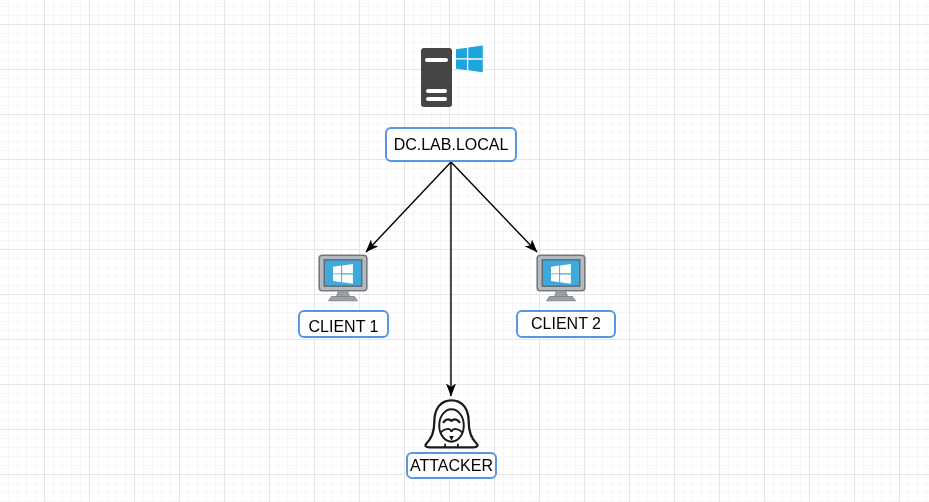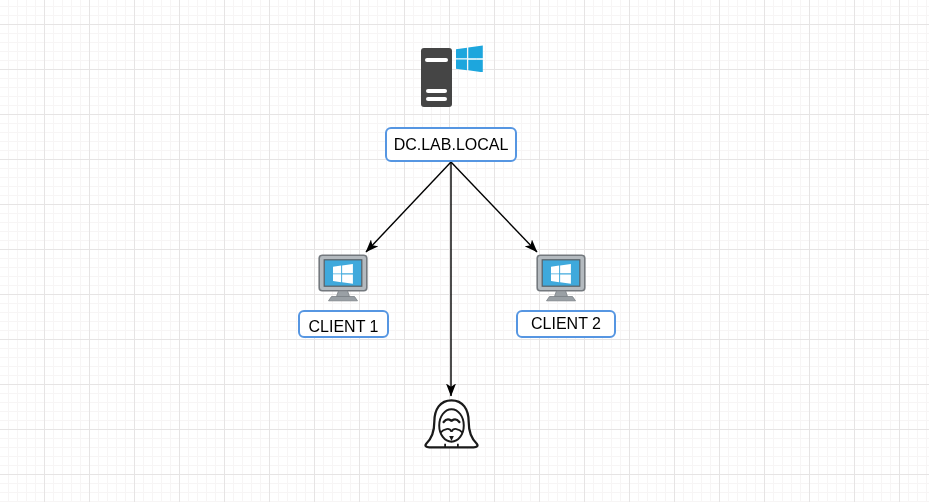--- a/index.html
+++ b/index.html
@@ -103,14 +103,17 @@
     <path d="M29,2 C17.5,2 11.5,11 11.5,24 C11.5,33 8.5,41 3.5,45.8 C1.4,48.2 3,49.8 6.5,49.8 L51.5,49.8 C55,49.8 56.6,48.2 54.5,45.8 C49.5,41 46.5,33 46.5,24 C46.5,11 40.5,2 29,2 Z" fill="#ffffff" stroke="#1a1a1a" stroke-width="2.3" stroke-linejoin="round"></path>
     <ellipse cx="29" cy="27.5" rx="12.5" ry="16.5" fill="#ffffff" stroke="#1a1a1a" stroke-width="2"></ellipse>
     <path d="M21,24 q3.5,-4.5 7.5,-1.5" fill="none" stroke="#1a1a1a" stroke-width="2.4" stroke-linecap="round"></path>
     <path d="M37,24 q-3.5,-4.5 -7.5,-1.5" fill="none" stroke="#1a1a1a" stroke-width="2.4" stroke-linecap="round"></path>
     <path d="M28.6,33.2 q-1,-2.6 -4.6,-2.1 q-4,0.7 -5.4,3.1" fill="none" stroke="#1a1a1a" stroke-width="1.8" stroke-linecap="round"></path>
     <path d="M29.4,33.2 q1,-2.6 4.6,-2.1 q4,0.7 5.4,3.1" fill="none" stroke="#1a1a1a" stroke-width="1.8" stroke-linecap="round"></path>
     <path d="M26.6,38.2 L31.4,38.2 L29,43.4 Z" fill="#1a1a1a"></path>
     <path d="M22.5,46 L22.5,49.6 M35.5,46 L35.5,49.6" fill="none" stroke="#1a1a1a" stroke-width="1.8"></path>
   </svg>
 
+  <div class="node-label" style="left:406px;top:452px;width:91px;height:27px;">
+    <span>ATTACKER</span>
+  </div>
 
 </div>
 
 </body></html>

